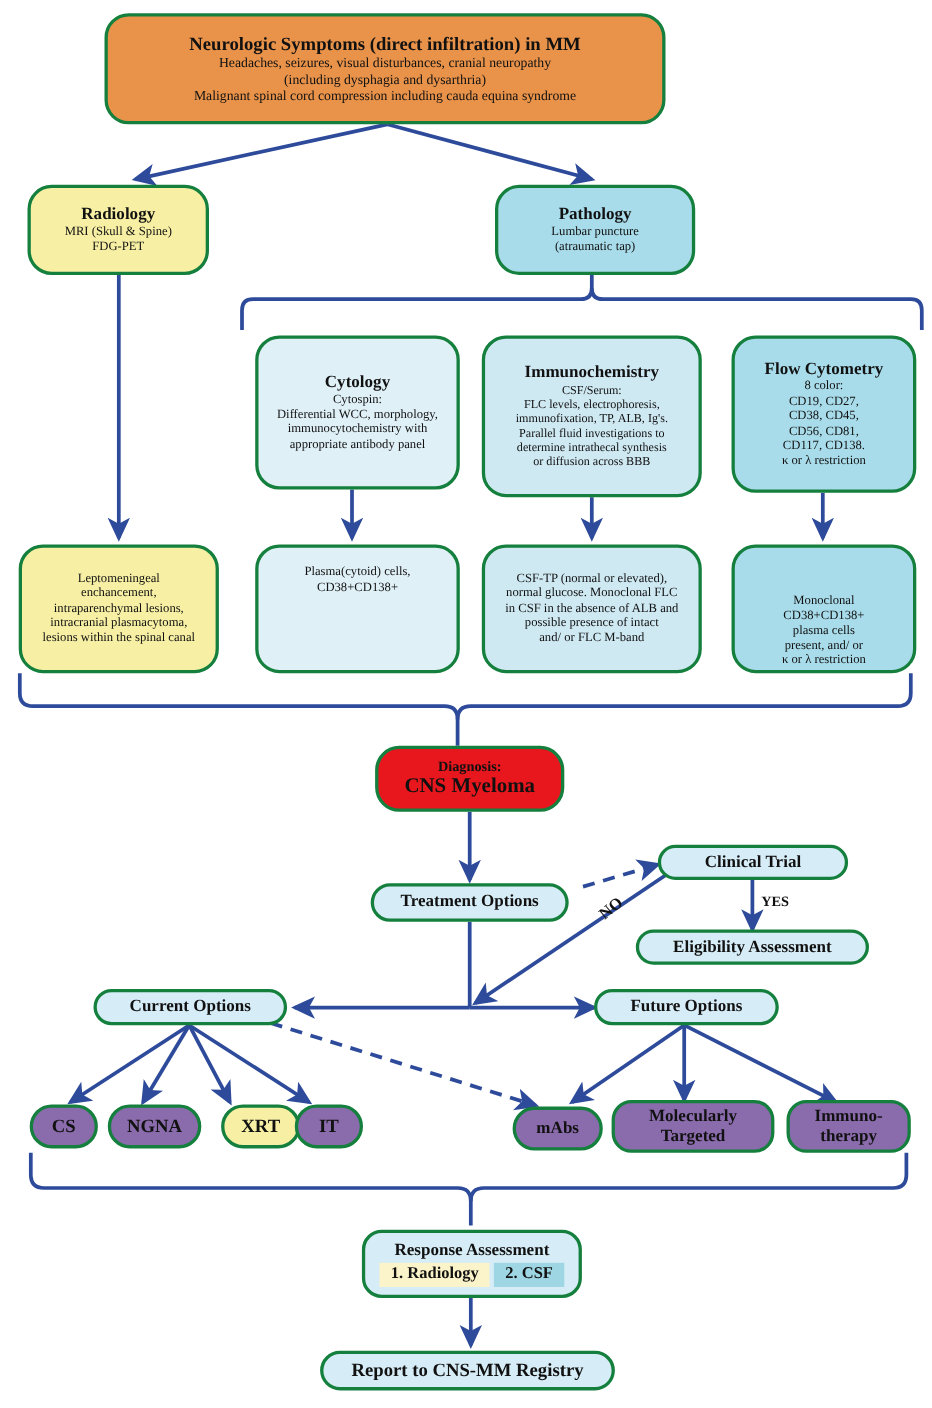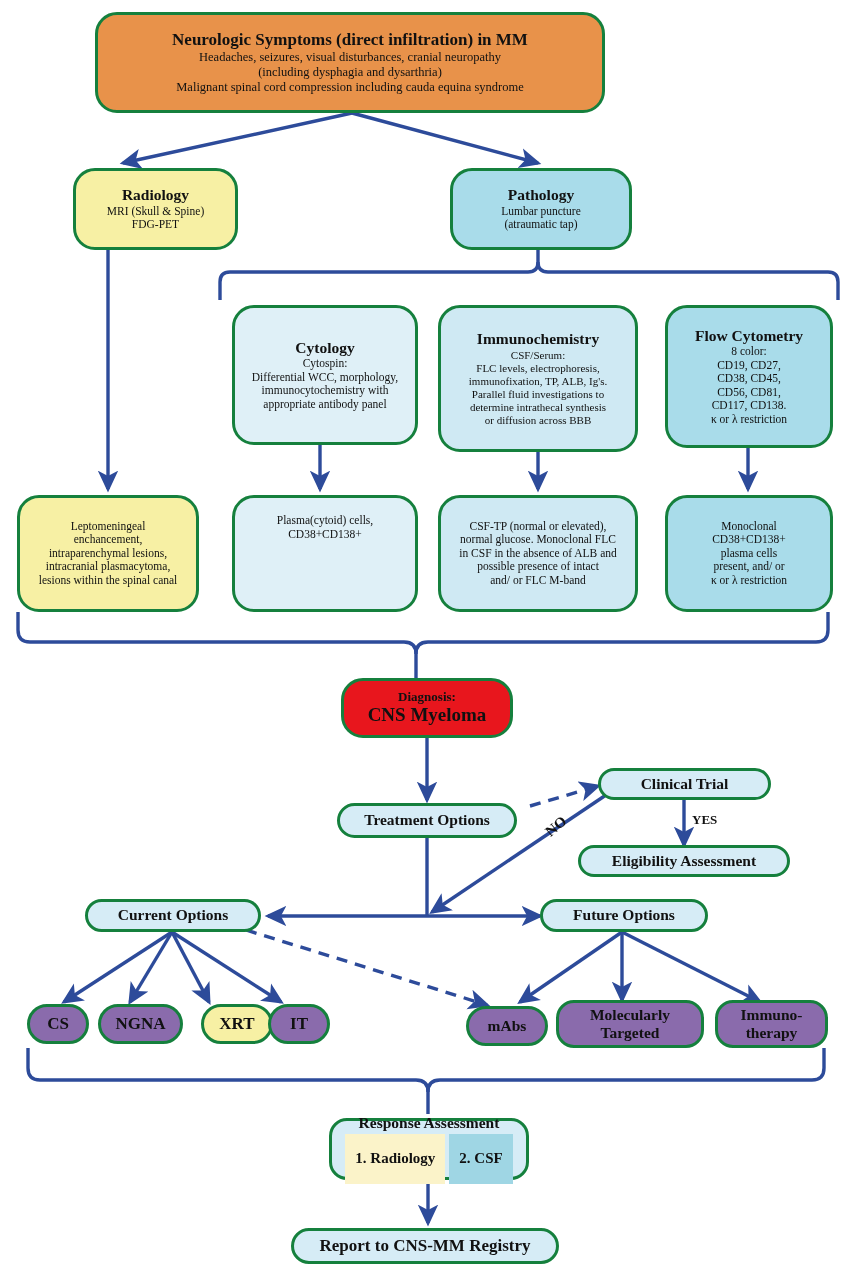--- a/index.html
+++ b/index.html
@@ -46,21 +46,21 @@
 
   .edge-label{
     position:absolute;
     font-family:"Liberation Serif", serif;
     font-weight:bold;
     color:#111;
   }
   .no-lab{transform:rotate(-40deg);font-size:15px;}
 
   .ra-split{display:flex;gap:4px;margin-top:2px;width:100%;justify-content:center;}
-  .ra-cell{padding:16px 10px;font-weight:bold;font-size:15px;}
+  .ra-cell{padding:2px 10px;font-weight:bold;font-size:15px;}
   .ra-rad{background:#fbf3c9;}
   .ra-csf{background:#9fd6e4;}
 </style>
 </head>
 <body>
 
 <div id="stage">
 
   <svg class="wires" viewBox="0 0 847 1280">
     <defs>
@@ -116,21 +116,21 @@
     </g>
   </svg>
 
   <div class="node r-lg c-orange" style="left:95px;top:12px;width:510px;height:101px;padding:4px 10px;">
     <div class="t f-17">Neurologic Symptoms (direct infiltration) in MM</div>
     <div class="s f-12">Headaches, seizures, visual disturbances, cranial neuropathy</div>
     <div class="s f-12">(including dysphagia and dysarthria)</div>
     <div class="s f-12">Malignant spinal cord compression including cauda equina syndrome</div>
   </div>
 
-  <div class="node r-lg c-yellow" style="left:25px;top:168px;width:165px;height:82px;margin-left:48px;">
+  <div class="node r-lg c-yellow" style="left:25px;top:168px;width:165px;height:82px;">
     <div class="t f-15">Radiology</div>
     <div class="s f-115">MRI (Skull &amp; Spine)</div>
     <div class="s f-115">FDG-PET</div>
   </div>
 
   <div class="node r-lg c-blue-mid" style="left:450px;top:168px;width:182px;height:82px;">
     <div class="t f-15">Pathology</div>
     <div class="s f-115">Lumbar puncture</div>
     <div class="s f-115">(atraumatic tap)</div>
   </div>
@@ -177,21 +177,21 @@
   </div>
 
   <div class="node r-lg c-blue-light" style="left:438px;top:495px;width:200px;height:117px;padding:2px 17px;">
     <div class="s f-115">CSF-TP (normal or elevated),</div>
     <div class="s f-115">normal glucose. Monoclonal FLC</div>
     <div class="s f-115">in CSF in the absence of ALB and</div>
     <div class="s f-115">possible presence of intact</div>
     <div class="s f-115">and/ or FLC M-band</div>
   </div>
 
-  <div class="node r-lg c-blue-mid" style="left:665px;top:495px;width:168px;height:117px;padding:20px 5px;">
+  <div class="node r-lg c-blue-mid" style="left:665px;top:495px;width:168px;height:117px;padding:1px 5px;justify-content:flex-end;">
     <div class="s f-115">Monoclonal</div>
     <div class="s f-115">CD38+CD138+</div>
     <div class="s f-115">plasma cells</div>
     <div class="s f-115">present, and/ or</div>
     <div class="s f-115">κ or λ restriction</div>
   </div>
 
   <div class="node r-lg c-red" style="left:341px;top:678px;width:172px;height:60px;">
     <div class="t f-13">Diagnosis:</div>
     <div class="t f-19">CNS Myeloma</div>

